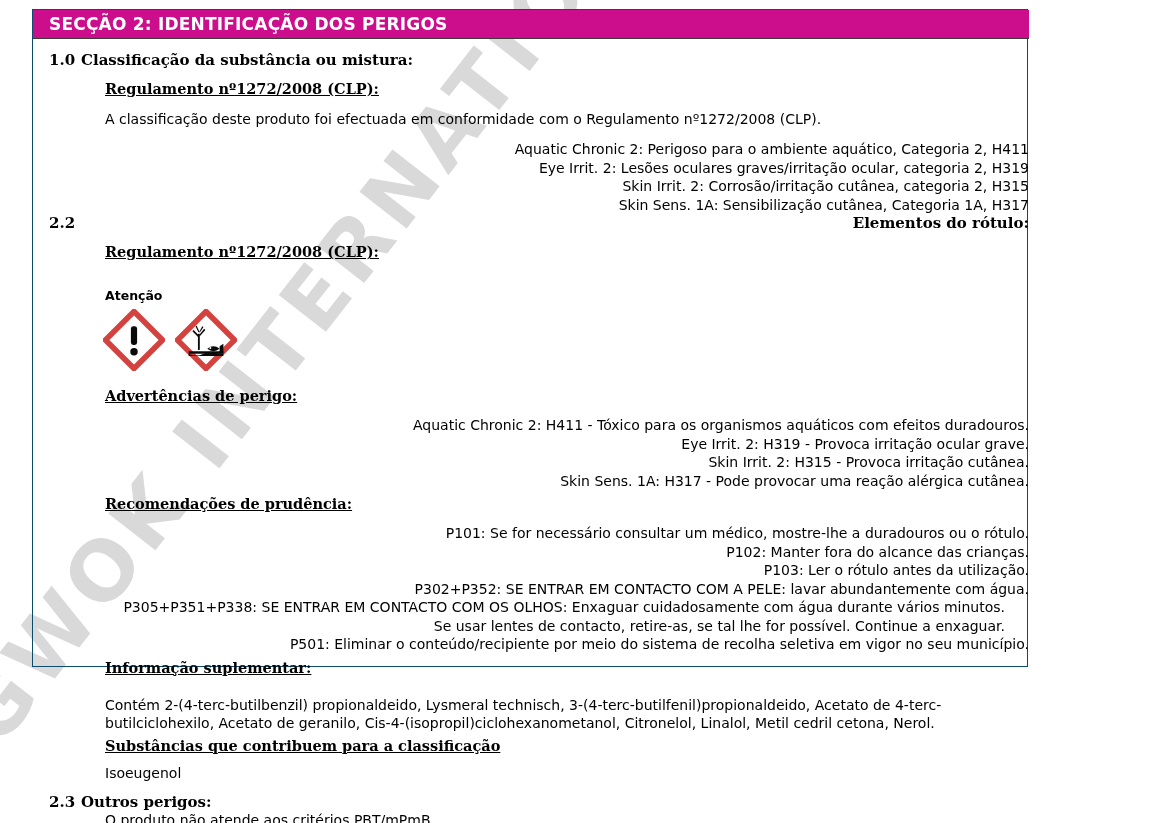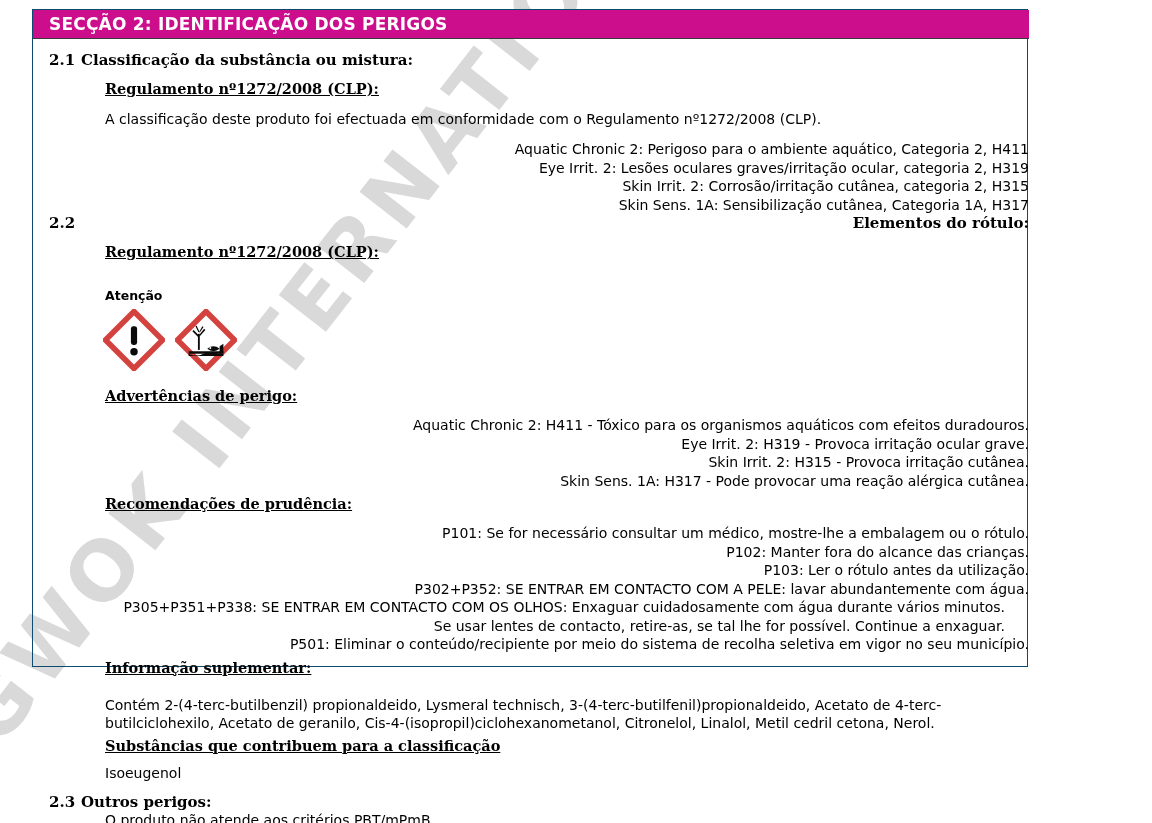--- a/index.html
+++ b/index.html
@@ -167,21 +167,21 @@
 
 <div id="doc-frame">
 
   <div id="section-header">
     <span id="section-header-title">SECÇÃO 2: IDENTIFICAÇÃO DOS PERIGOS</span>
   </div>
 
   <div id="doc-body">
 
     <div class="row" style="margin-top:11px;">
-      <div class="num">2.1</div>
+      <div class="num">1.0</div>
       <div class="heading-main">Classificação da substância ou mistura:</div>
     </div>
 
     <div class="subheading" style="margin-top:11px;">Regulamento nº1272/2008 (CLP):</div>
 
     <div class="body-text" style="margin-top:13px;">A classificação deste produto foi efectuada em conformidade com o Regulamento nº1272/2008 (CLP).</div>
 
     <div class="body-text-block" style="margin-top:12px;">
       <div>Aquatic Chronic 2: Perigoso para o ambiente aquático, Categoria 2, H411</div>
       <div>Eye Irrit. 2: Lesões oculares graves/irritação ocular, categoria 2, H319</div>
@@ -230,21 +230,21 @@
     <div class="body-text-block" style="margin-top:12px;">
       <div>Aquatic Chronic 2: H411 - Tóxico para os organismos aquáticos com efeitos duradouros.</div>
       <div>Eye Irrit. 2: H319 - Provoca irritação ocular grave.</div>
       <div>Skin Irrit. 2: H315 - Provoca irritação cutânea.</div>
       <div>Skin Sens. 1A: H317 - Pode provocar uma reação alérgica cutânea.</div>
     </div>
 
     <div class="subheading" style="margin-top:5px;">Recomendações de prudência:</div>
 
     <div class="body-text-block" style="margin-top:12px;">
-      <div>P101: Se for necessário consultar um médico, mostre-lhe a embalagem ou o rótulo.</div>
+      <div>P101: Se for necessário consultar um médico, mostre-lhe a duradouros ou o rótulo.</div>
       <div>P102: Manter fora do alcance das crianças.</div>
       <div>P103: Ler o rótulo antes da utilização.</div>
       <div>P302+P352: SE ENTRAR EM CONTACTO COM A PELE: lavar abundantemente com água.</div>
       <div style="white-space:normal; width:900px;">P305+P351+P338: SE ENTRAR EM CONTACTO COM OS OLHOS: Enxaguar cuidadosamente com água durante vários minutos. Se usar lentes de contacto, retire-as, se tal lhe for possível. Continue a enxaguar.</div>
       <div>P501: Eliminar o conteúdo/recipiente por meio do sistema de recolha seletiva em vigor no seu município.</div>
     </div>
 
     <div class="subheading" style="margin-top:5px;">Informação suplementar:</div>
 
     <div class="wide-text tight" style="margin-top:20px;">Contém 2-(4-terc-butilbenzil) propionaldeido, Lysmeral technisch, 3-(4-terc-butilfenil)propionaldeido, Acetato de 4-terc-butilciclohexilo, Acetato de geranilo, Cis-4-(isopropil)ciclohexanometanol, Citronelol, Linalol, Metil cedril cetona, Nerol.</div>

